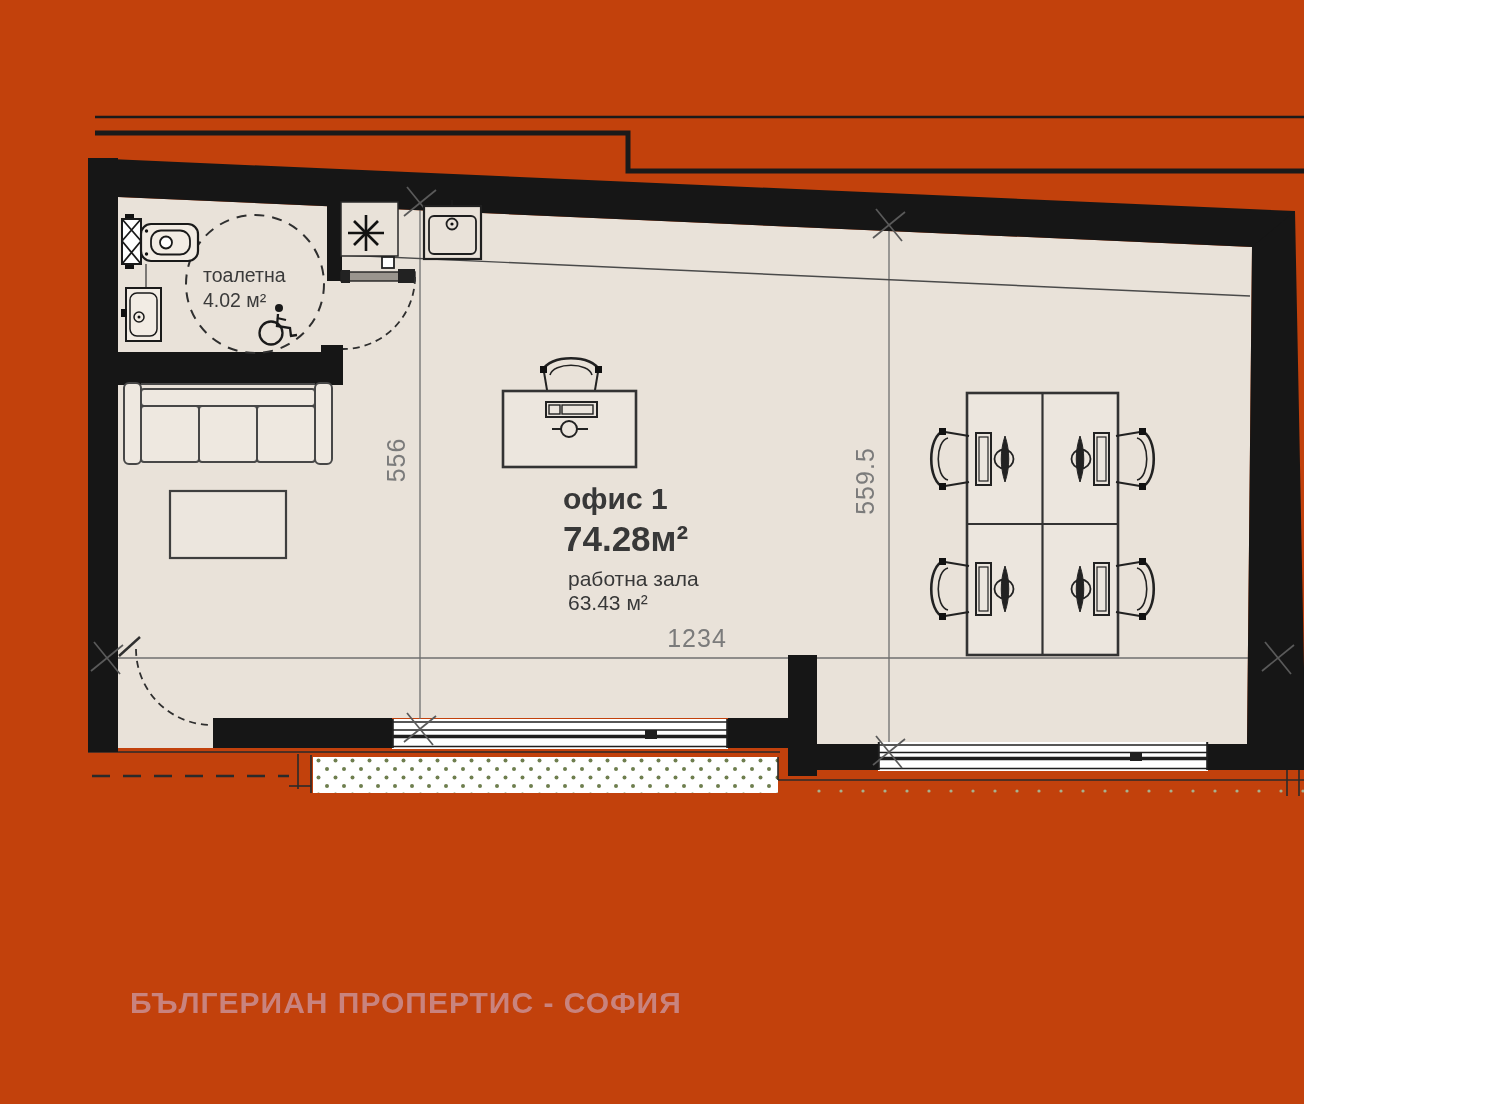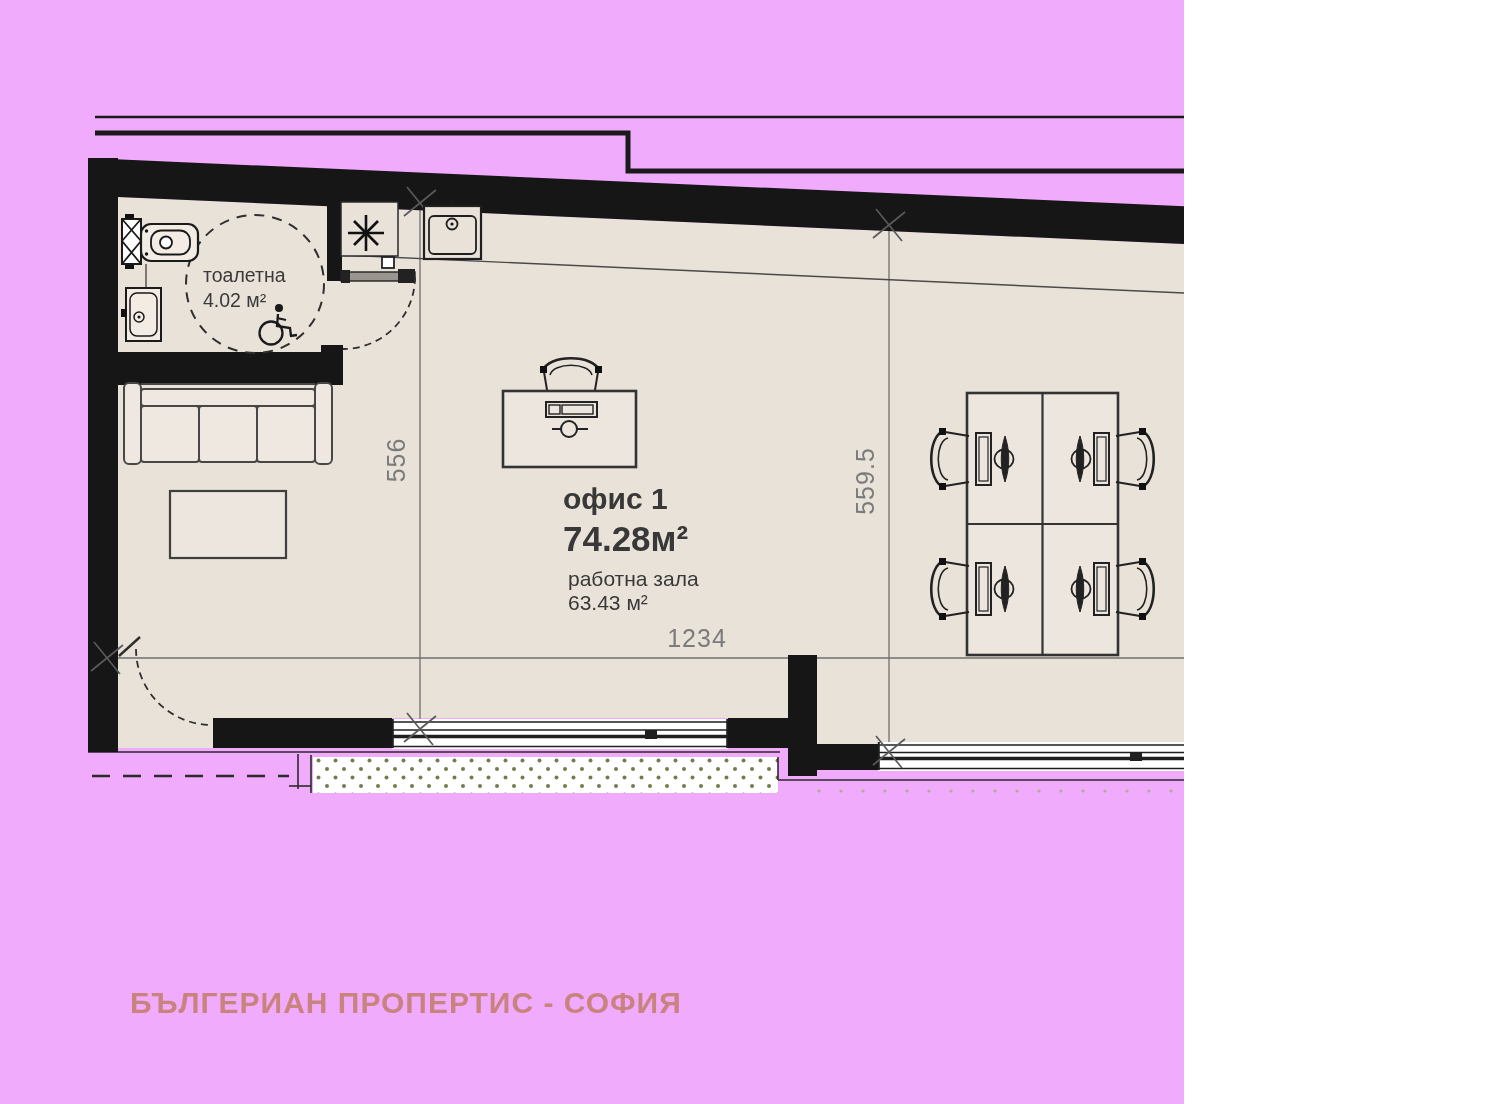--- a/index.html
+++ b/index.html
@@ -1,16 +1,16 @@
 <!DOCTYPE html>
 <html><head>
 <meta charset="utf-8">
 <style>
   html,body{margin:0;padding:0;background:#ffffff;}
-  .page{position:relative;width:1184px;height:1104px;background:#f0abfc;overflow:hidden;
+  .page{position:relative;width:1304px;height:1104px;background:#c2410c;overflow:hidden;
         font-family:"Liberation Sans","DejaVu Sans",sans-serif;}
   svg text{font-family:"Liberation Sans","DejaVu Sans",sans-serif;}
   .dim-text{fill:#7b7b7b;font-size:25px;letter-spacing:1px;}
   .room-label{fill:#383838;}
   .footer-text{fill:#c9837e;font-size:30px;font-weight:bold;letter-spacing:1px;}
 </style>
 </head>
 <body>
 
 <div class="page">

